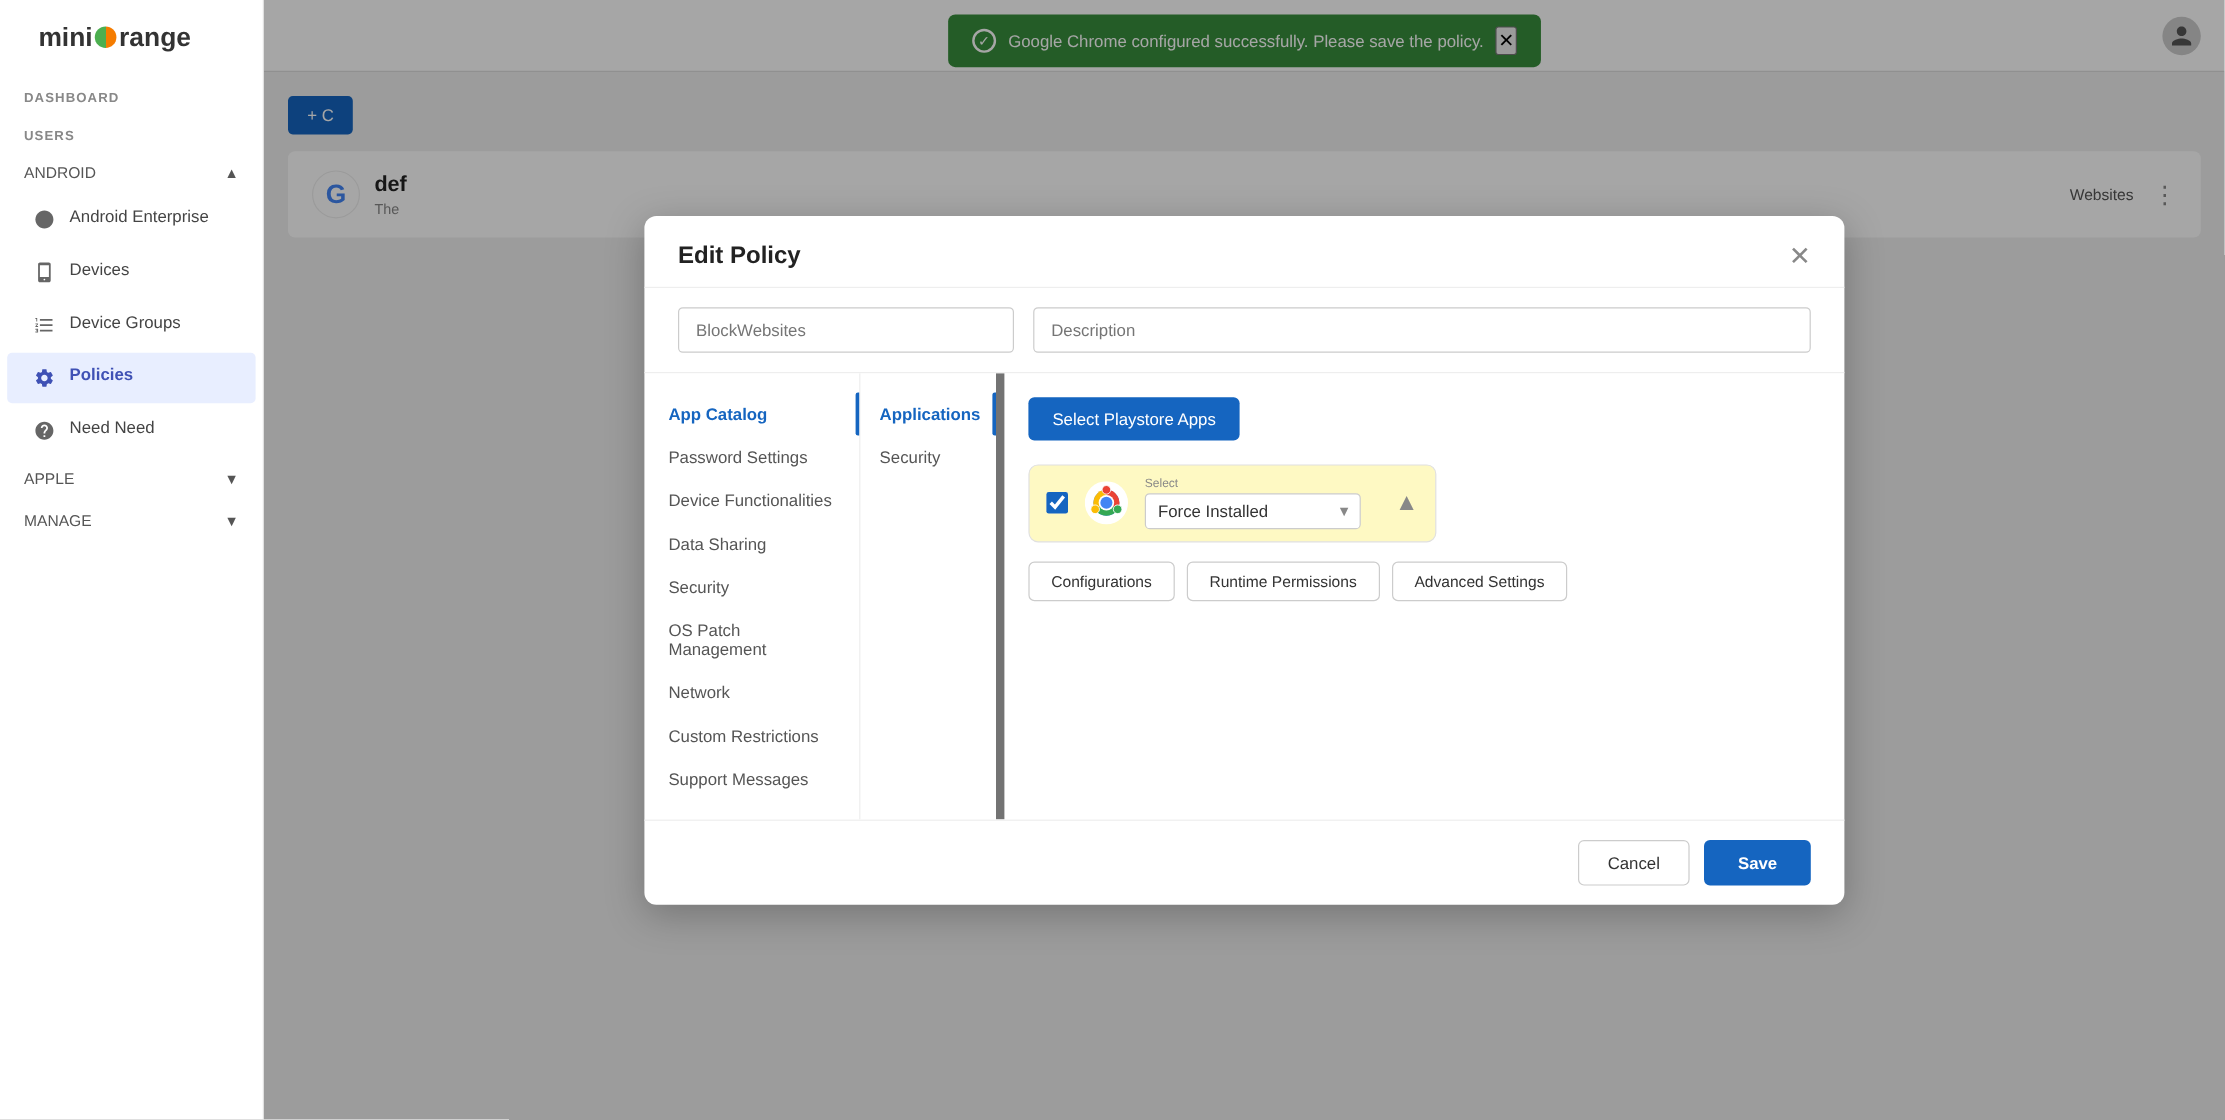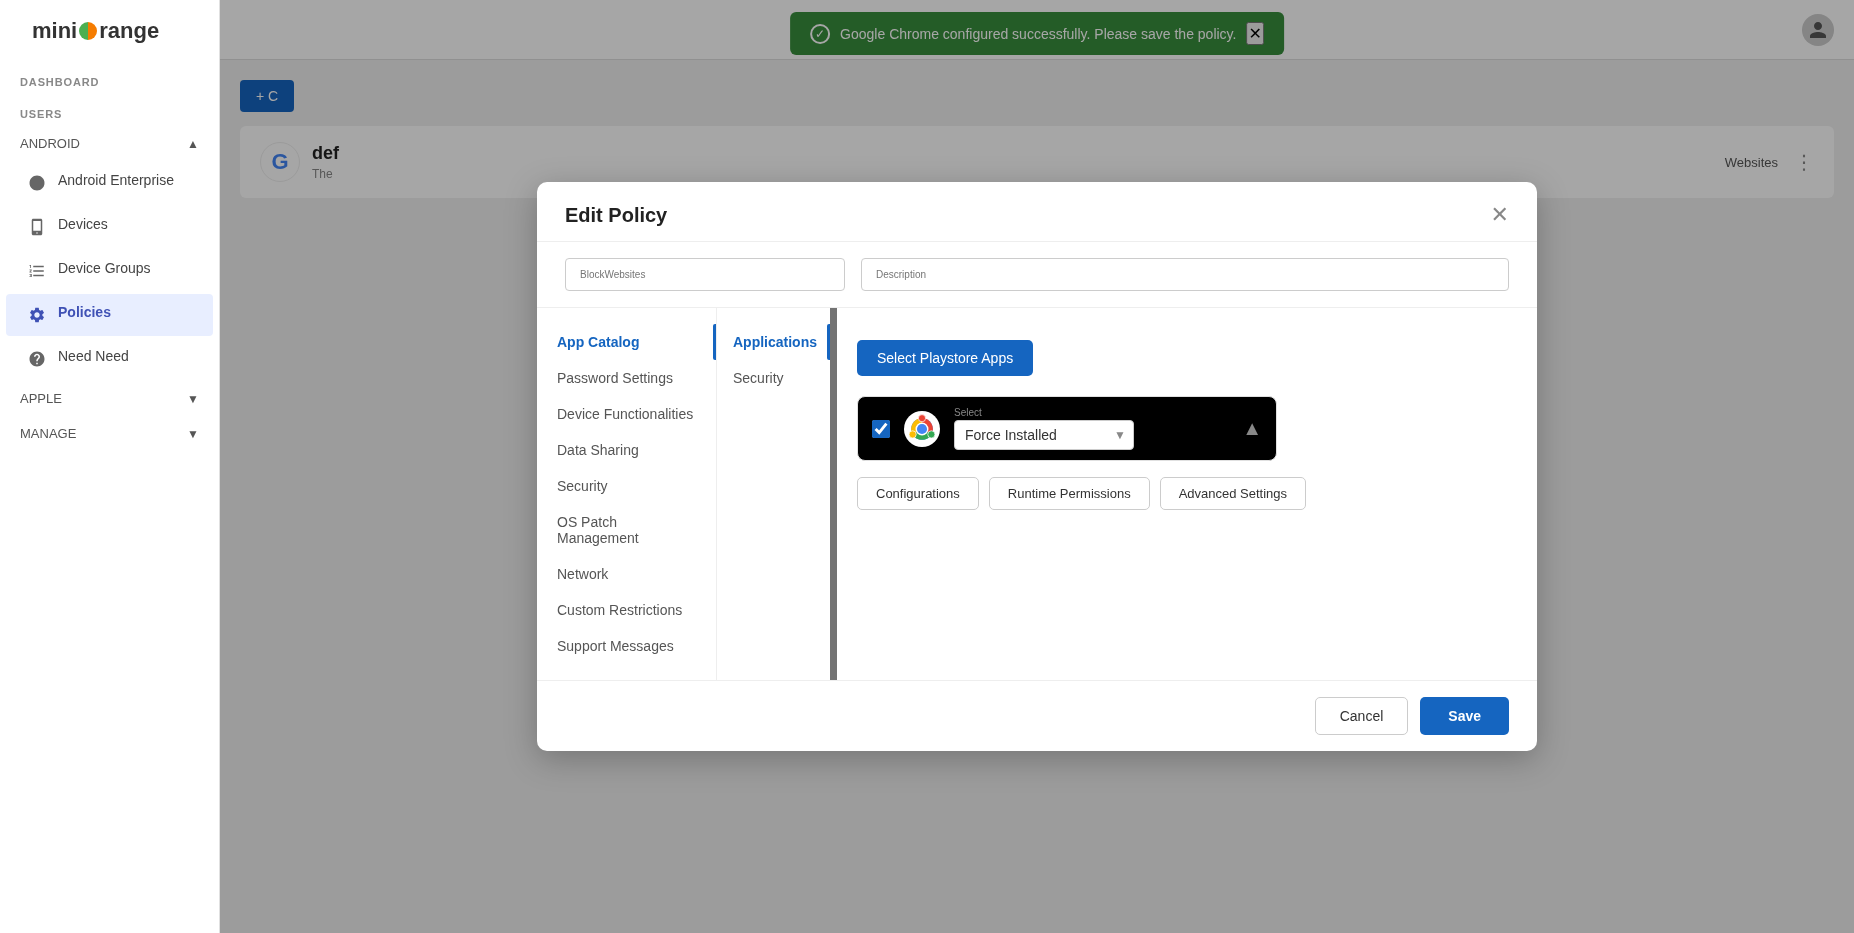--- a/index.html
+++ b/index.html
@@ -196,21 +196,21 @@
       max-height: 780px;
       display: flex;
       flex-direction: column;
       box-shadow: 0 8px 32px rgba(0,0,0,0.25);
       position: relative;
     }
     .modal-header {
       padding: 22px 28px 14px;
       border-bottom: 1px solid #eee;
       display: flex;
-      align-items: flex-start;
+      align-items: flex-end;
       justify-content: space-between;
     }
     .modal-title {
       font-size: 20px;
       font-weight: 700;
       color: #222;
     }
     .modal-close {
       font-size: 22px;
       color: #888;
@@ -222,21 +222,21 @@
     .modal-inputs {
       padding: 16px 28px;
       display: flex;
       gap: 16px;
       border-bottom: 1px solid #eee;
     }
     .modal-input {
       border: 1px solid #ccc;
       border-radius: 4px;
       padding: 10px 14px;
-      font-size: 10px;
+      font-size: 14px;
       color: #444;
       outline: none;
     }
     .modal-input.name-input { width: 280px; }
     .modal-input.desc-input { flex: 1; }
 
     .modal-body {
       display: flex;
       flex: 1;
       overflow: hidden;
@@ -298,41 +298,40 @@
       width: 3px;
       background: #1565c0;
       border-radius: 2px 0 0 2px;
     }
 
     
     .modal-main {
       flex: 1;
       padding: 20px;
       overflow-y: auto;
-      margin-top: 12px;
     }
     .select-playstore-btn {
       background: #1565c0;
       color: #fff;
       border: none;
       padding: 10px 20px;
       border-radius: 5px;
       font-size: 14px;
       cursor: pointer;
       margin-bottom: 20px;
     }
     .app-row {
       display: flex;
       align-items: center;
       gap: 14px;
       padding: 10px 14px;
       border: 1px solid #e0e0e0;
       border-radius: 8px;
-      background: #000000;
-      width: 420px;
+      background: #fef9c3;
+      width: 340px;
     }
     .app-checkbox {
       width: 18px; height: 18px;
       accent-color: #1565c0;
       cursor: pointer;
     }
     .chrome-icon {
       width: 36px; height: 36px;
       position: relative;
     }

